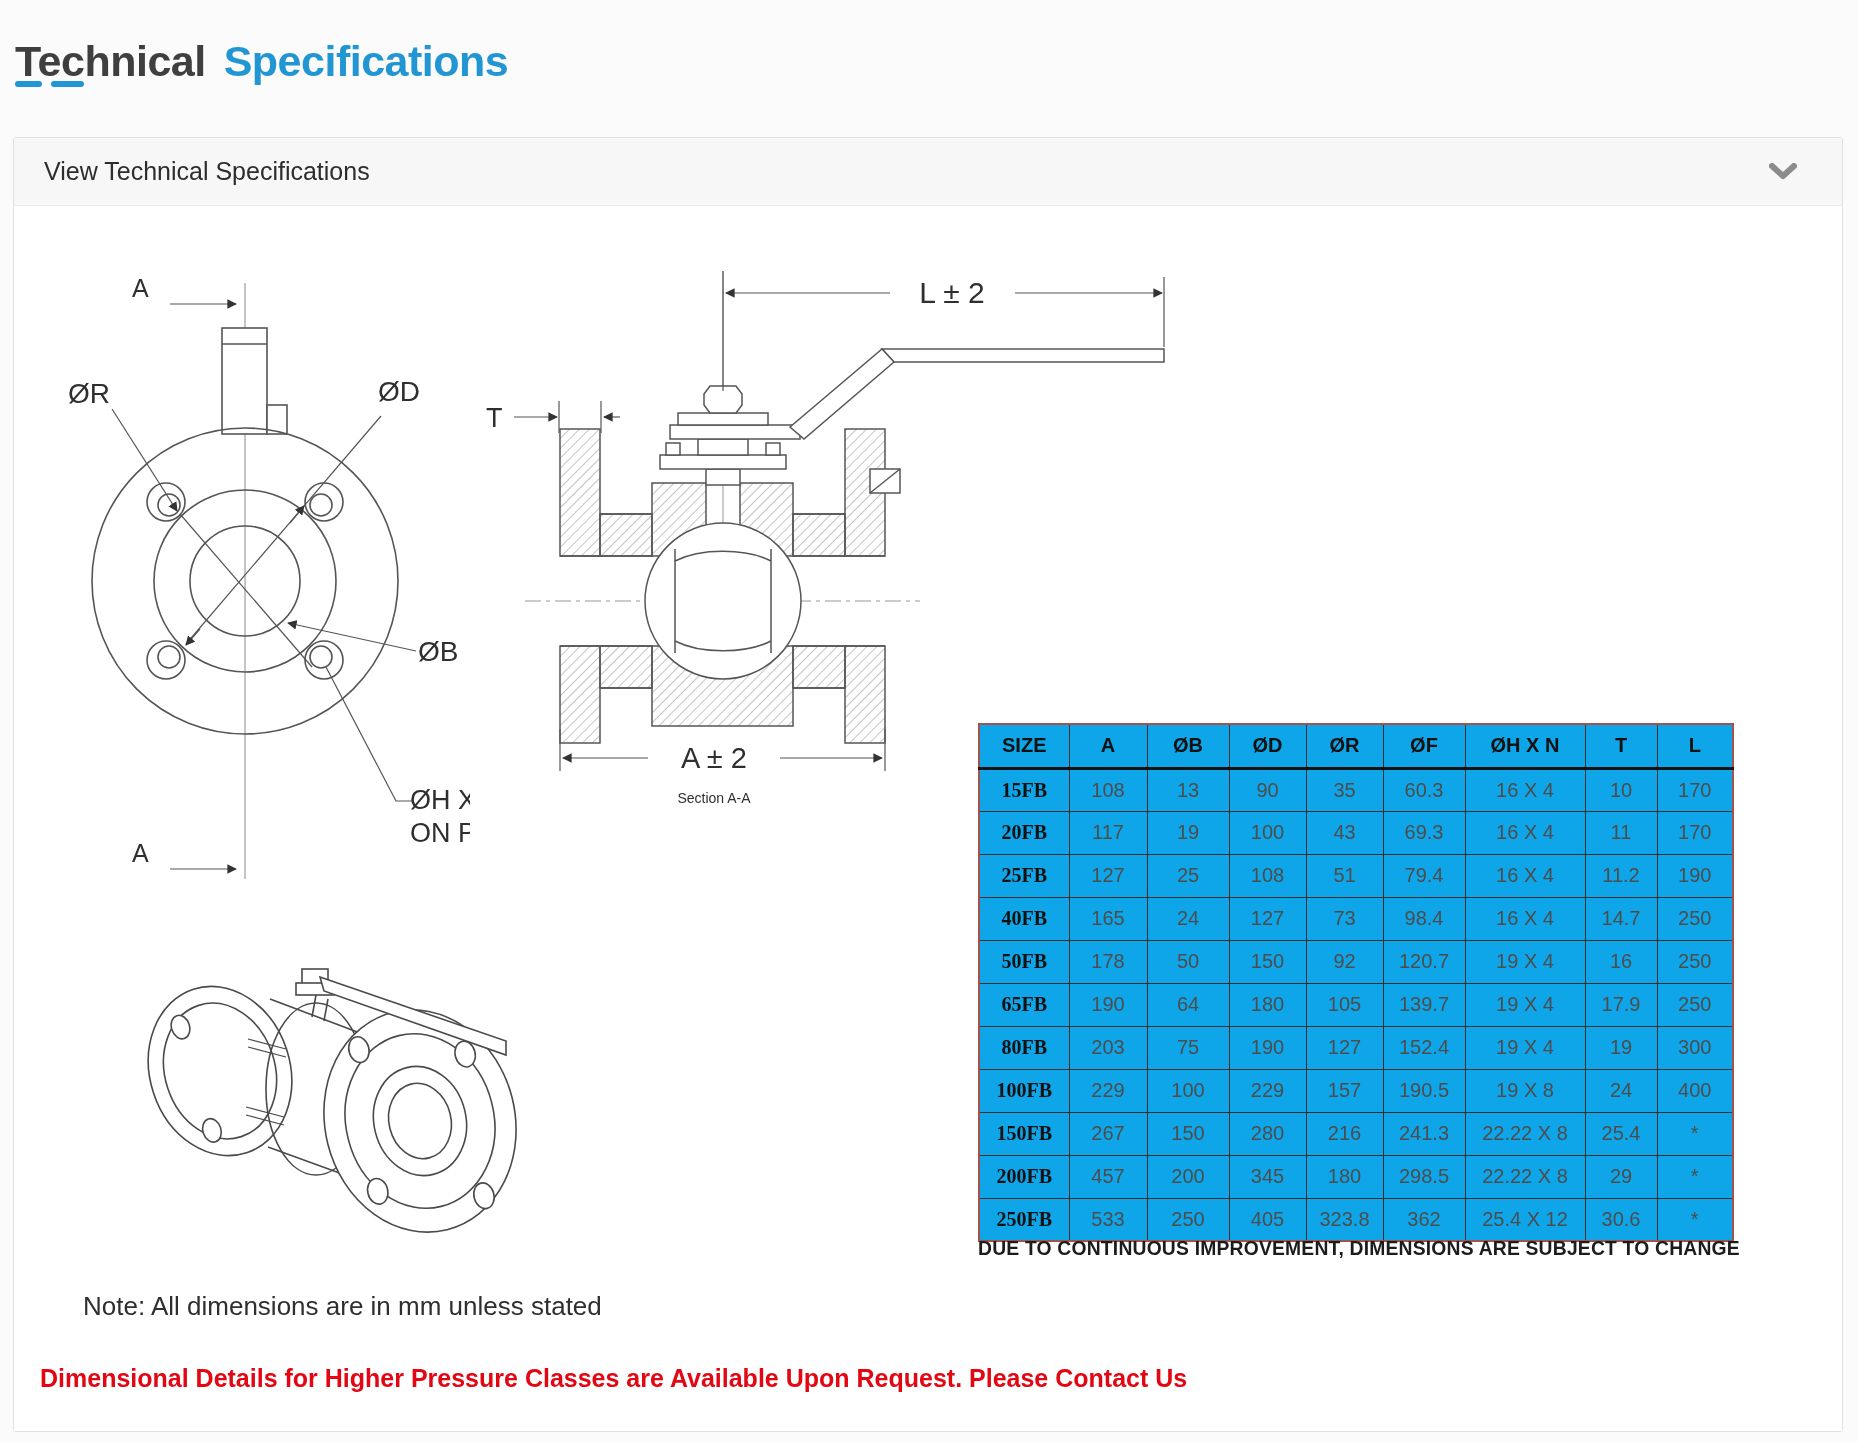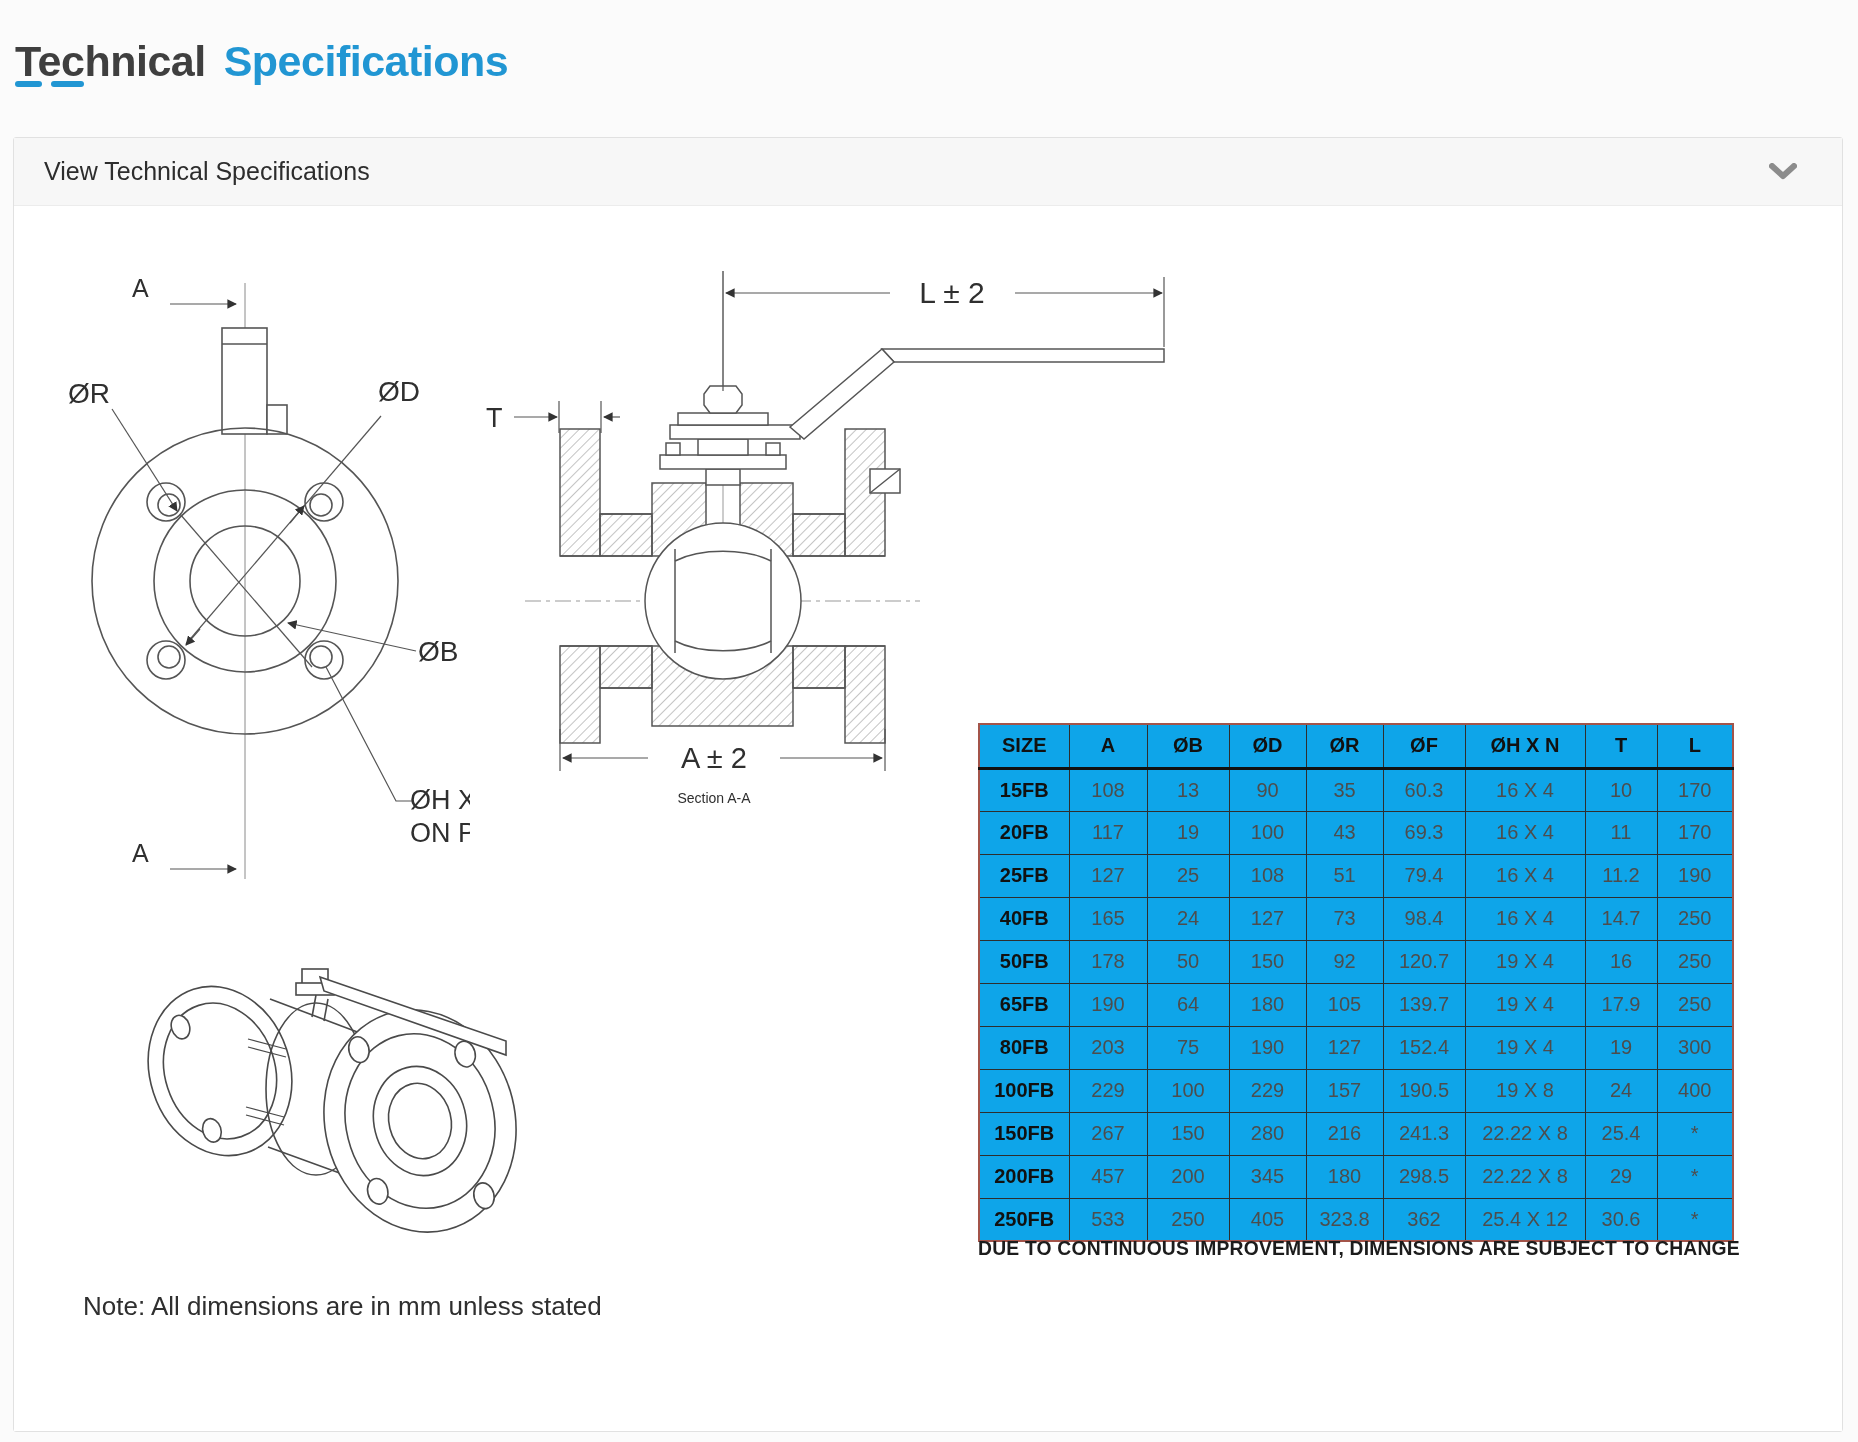--- a/index.html
+++ b/index.html
@@ -35,21 +35,21 @@
     position:absolute;left:964px;top:490px;border-collapse:collapse;
     background:#0ea5e9;
     margin-top:27px;
   }
   .spec-table th,.spec-table td{
     border:1px solid #2e2e2e;text-align:center;vertical-align:middle;
     font-size:20px;padding:0 4px;box-sizing:border-box;
   }
   .spec-table th{height:44px;font-weight:700;color:#111;border-bottom:3px solid #111;}
   .spec-table td{height:43px;color:#4d4d4d;}
-  .spec-table td.size{font-weight:700;color:#111;}
+  .spec-table td.size{font-weight:700;color:#111;font-family:Liberation Serif, serif;}
   .table-footnote{
     position:absolute;left:964px;top:1031px;width:754px;
     font-size:19.5px;font-weight:700;color:#1c1c1c;
     text-align:justify;-moz-text-align-last:justify;text-align-last:justify;
     transform:scaleX(0.99);transform-origin:left;white-space:nowrap;letter-spacing:0.2px;
   }
   
   .dim-note{position:absolute;left:41px;top:1085px;font-size:26px;color:#2f2f2f;margin-left:28px;}
   .contact-note{position:absolute;left:26px;top:1158px;font-size:25px;font-weight:700;color:#e30613;}
 </style>
@@ -387,15 +387,16 @@
             <td>362</td>
             <td>25.4 X 12</td>
             <td>30.6</td>
             <td>*</td>
           </tr>
         </tbody>
     </table>
     <div class="table-footnote">DUE TO CONTINUOUS IMPROVEMENT, DIMENSIONS ARE SUBJECT TO CHANGE</div>
 
     <div class="dim-note">Note: All dimensions are in mm unless stated</div>
+    <div class="contact-note">Dimensional Details for Higher Pressure Classes are Available Upon Request. Please Contact Us</div>
 
   </div>
 </div>
 
 </body></html>

